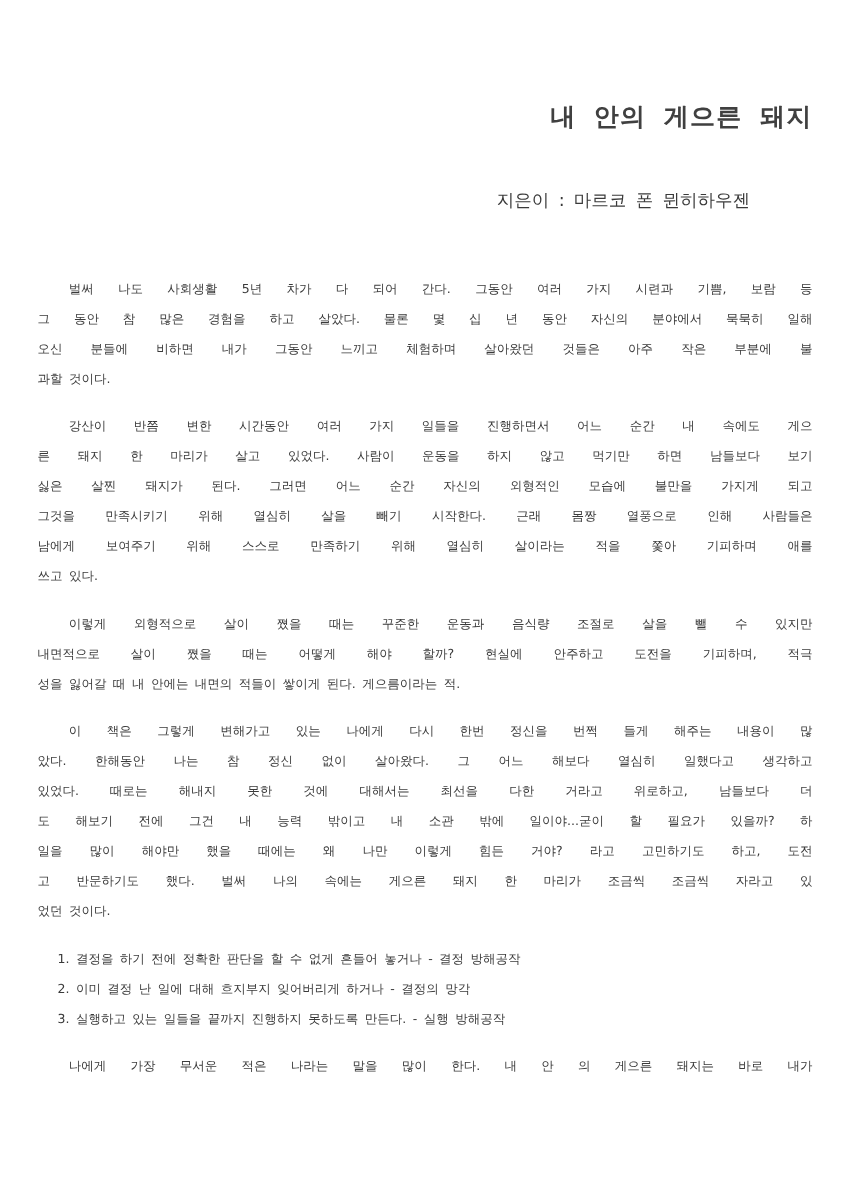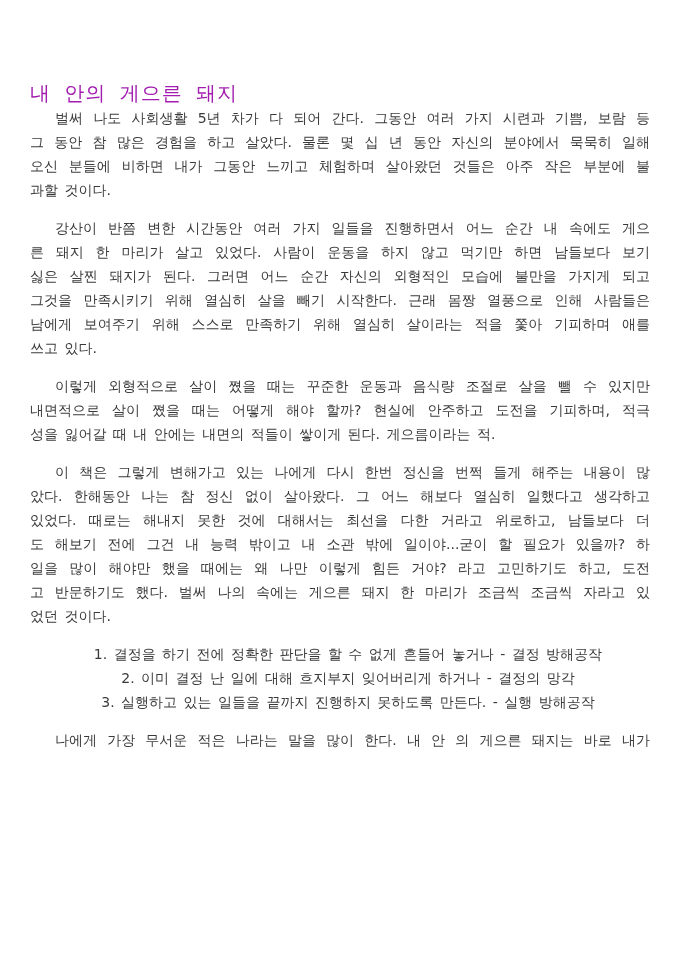--- a/index.html
+++ b/index.html
@@ -15,66 +15,67 @@
     background: #ffffff;
     padding: 80px 30px 0 30px;
     font-family: "DejaVu Sans", sans-serif;
     color: #3a3a3a;
     overflow: hidden;
   }
   .title {
     margin: 0;
     font-size: 20px;
     line-height: 26px;
-    font-weight: 400;
-    text-align: left;
-    color: #a21caf;
+    font-weight: 700;
+    text-align: right;
+    color: #404040;
     word-spacing: 6px;
     letter-spacing: 1px;
   }
   .author {
     margin-top: 43px;
     line-height: 24px;
     font-size: 14px;
     text-align: right;
     padding-right: 50px;
     word-spacing: 3px;
     color: #3a3a3a;
   }
   .docbody {
-    font-size: 14px;
+    margin-top: 47px;
+    font-size: 10px;
     line-height: 24px;
     word-spacing: 2px;
   }
   .para {
     margin: 0 0 14px 0;
   }
   .line {
     height: 24px;
     overflow: hidden;
     text-align: left;
   }
   .line.j {
     text-align: justify;
     text-align-last: justify;
   }
   .line.ind {
     padding-left: 25px;
   }
   .para.list .line {
     padding-left: 16px;
-    text-align: center;
   }
 </style>
 </head>
 <body>
 
 <div class="page">
   <h1 class="title">내 안의 게으른 돼지</h1>
 
+  <div class="author">지은이 : 마르코 폰 뮌히하우젠</div>
 
   <div class="docbody">
       <div class="para">
         <div class="line j ind">벌써 나도 사회생활 5년 차가 다 되어 간다. 그동안 여러 가지 시련과 기쁨, 보람 등</div>
         <div class="line j">그 동안 참 많은 경험을 하고 살았다. 물론 몇 십 년 동안 자신의 분야에서 묵묵히 일해</div>
         <div class="line j">오신 분들에 비하면 내가 그동안 느끼고 체험하며 살아왔던 것들은 아주 작은 부분에 불</div>
         <div class="line">과할 것이다.</div>
       </div>
       <div class="para">
         <div class="line j ind">강산이 반쯤 변한 시간동안 여러 가지 일들을 진행하면서 어느 순간 내 속에도 게으</div>

